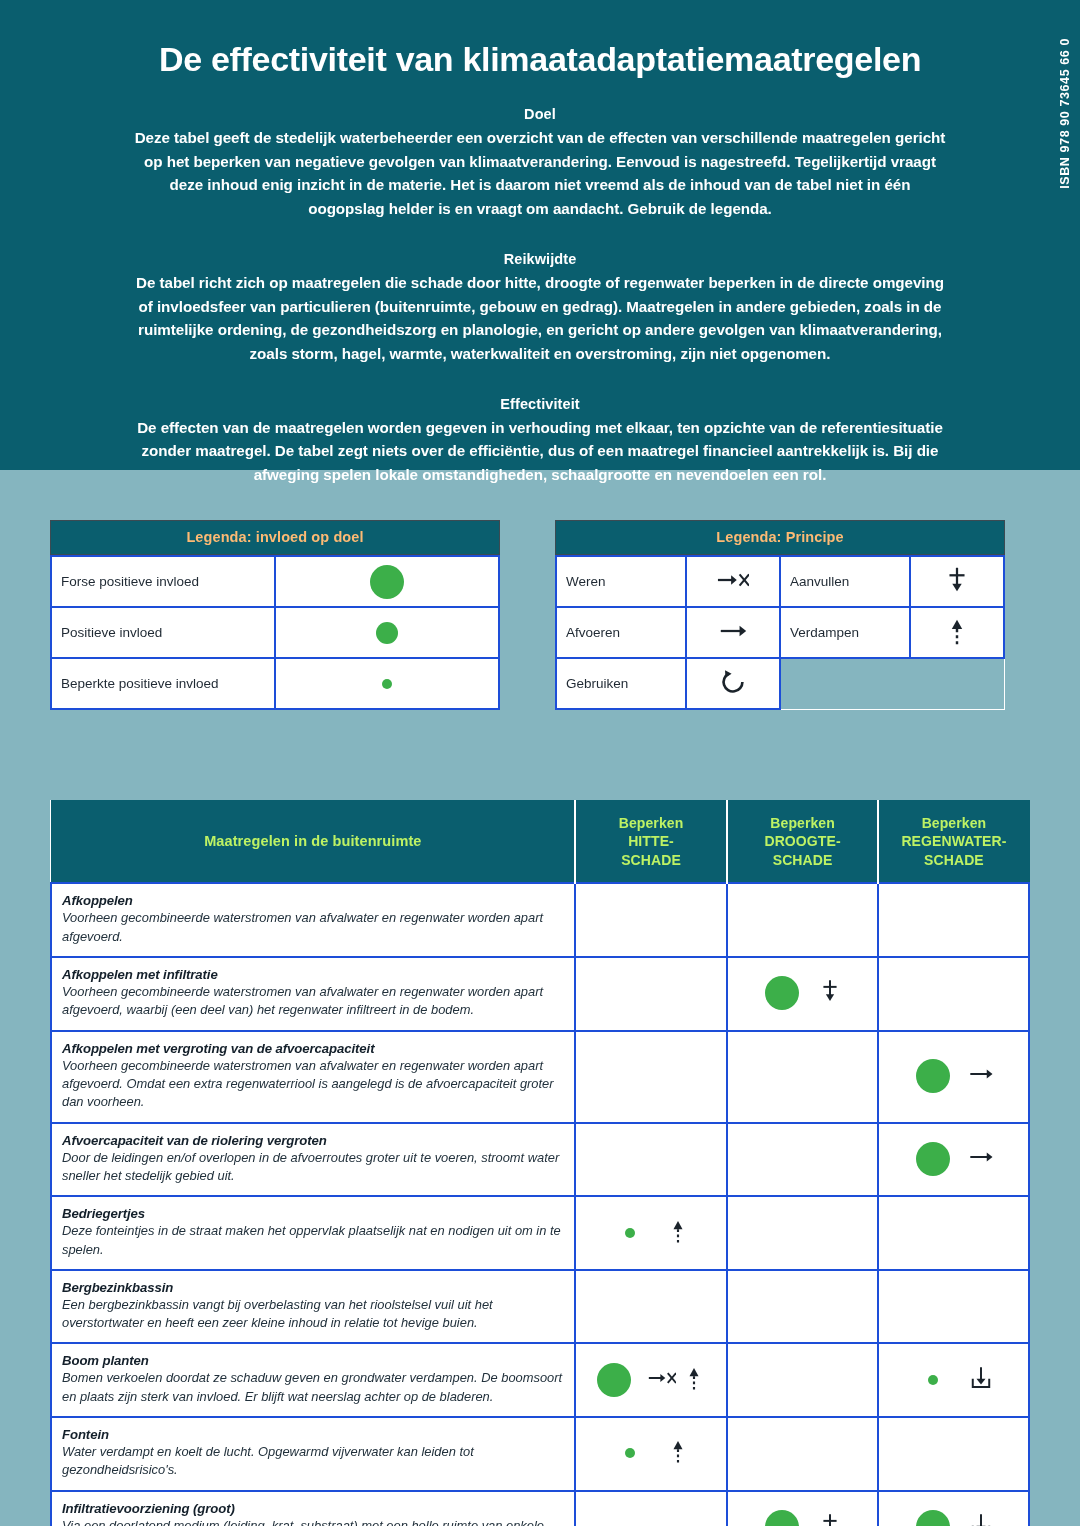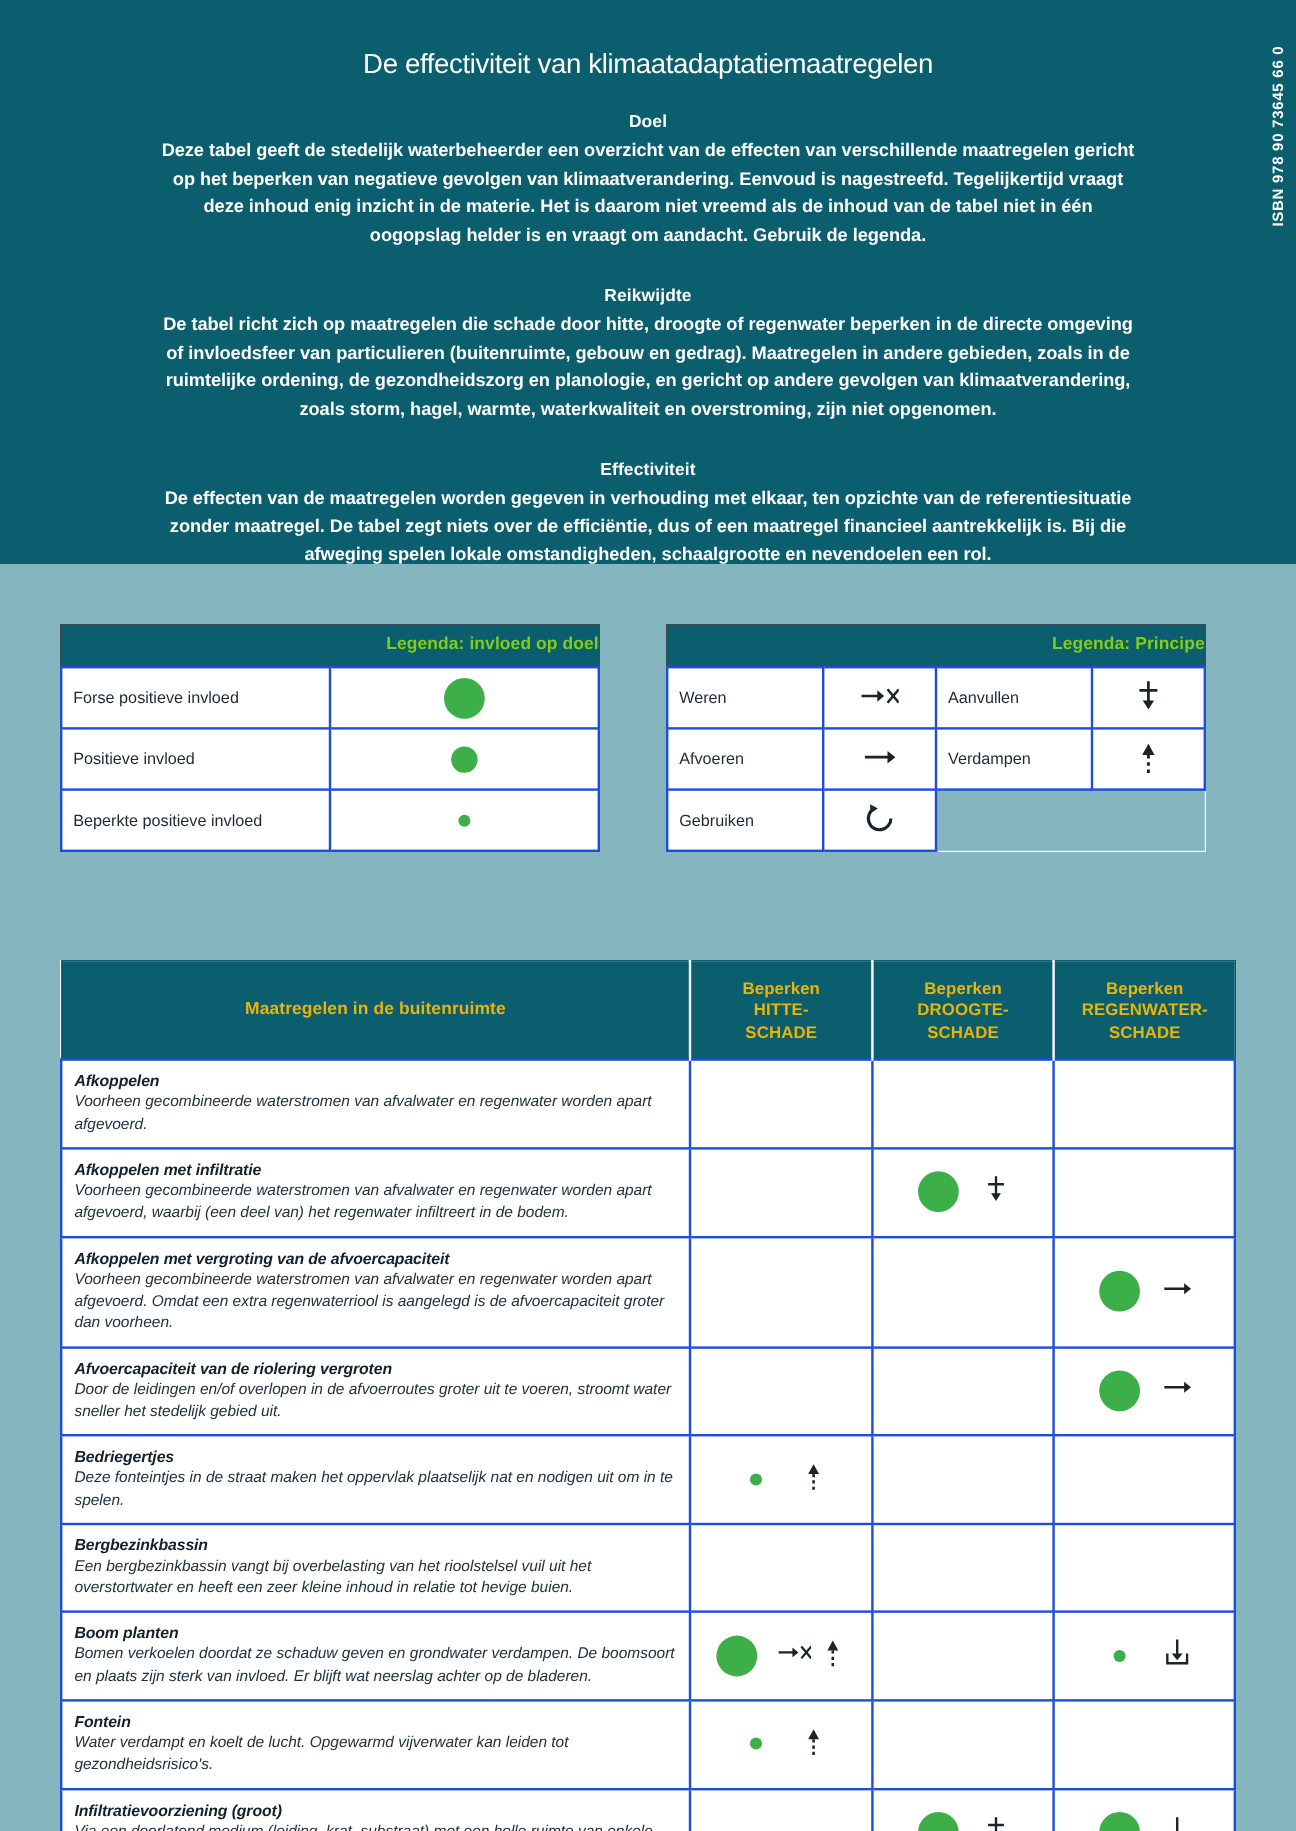--- a/index.html
+++ b/index.html
@@ -19,22 +19,22 @@
     background: #0A5E6E;
     color: #ffffff;
     padding: 40px 60px 0 60px;
   }
   .intro-inner {
     width: 820px;
     margin: 0 auto;
     text-align: center;
   }
   .doc-title {
-    font-size: 23px;
-    font-weight: normal;
+    font-size: 34px;
+    font-weight: bold;
     letter-spacing: -0.3px;
     margin-bottom: 27px;
   }
   .sec-head {
     font-size: 14.5px;
     font-weight: bold;
     margin-bottom: 4px;
     letter-spacing: 0.1px;
   }
   .sec-body {
@@ -66,24 +66,24 @@
     left: 0; top: 470px;
     width: 1080px;
     height: 330px;
     padding: 50px 50px 0 50px;
     display: flex;
     gap: 55px;
   }
   .legend-box { width: 450px; }
   .legend-title {
     background: #0A5E6E;
-    color: #84cc16;
+    color: #fdba74;
     font-size: 14.5px;
     font-weight: bold;
-    text-align: right;
+    text-align: center;
     padding: 8px 0 9px 0;
     letter-spacing: 0.1px;
     border: 1px solid #3C4A52;
   }
   table.legend {
     width: 100%;
     border-collapse: collapse;
     background: #fff;
     table-layout: fixed;
   }
@@ -119,21 +119,21 @@
     width: 980px;
   }
   table.main {
     width: 980px;
     border-collapse: collapse;
     table-layout: fixed;
     background: #fff;
   }
   table.main th {
     background: #0A5E6E;
-    color: #eab308;
+    color: #bef264;
     border: 1px solid #0A5E6E;
     border-right: 2px solid #ffffff;
     font-size: 14px;
     font-weight: bold;
     padding: 13px 4px;
     line-height: 1.32;
     letter-spacing: 0.1px;
     vertical-align: middle;
   }
   table.main th.last { border-right: 1px solid #0A5E6E; }

